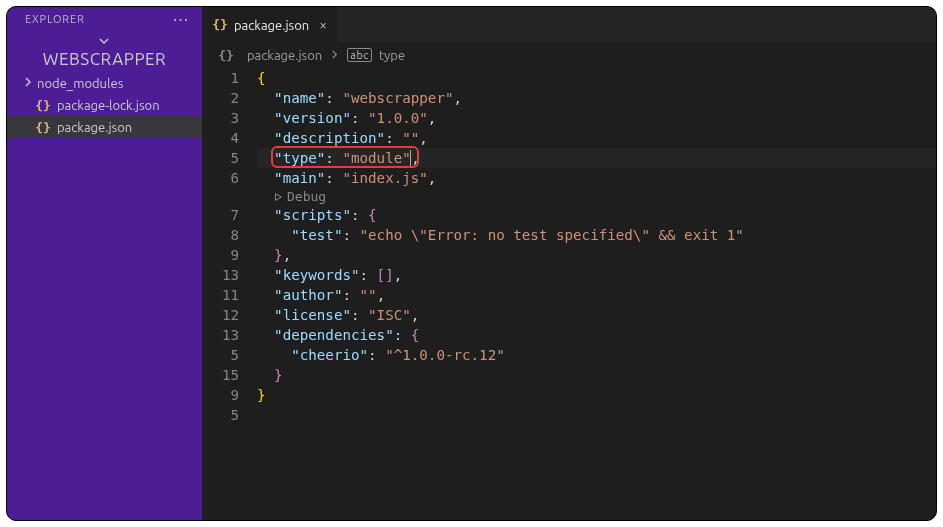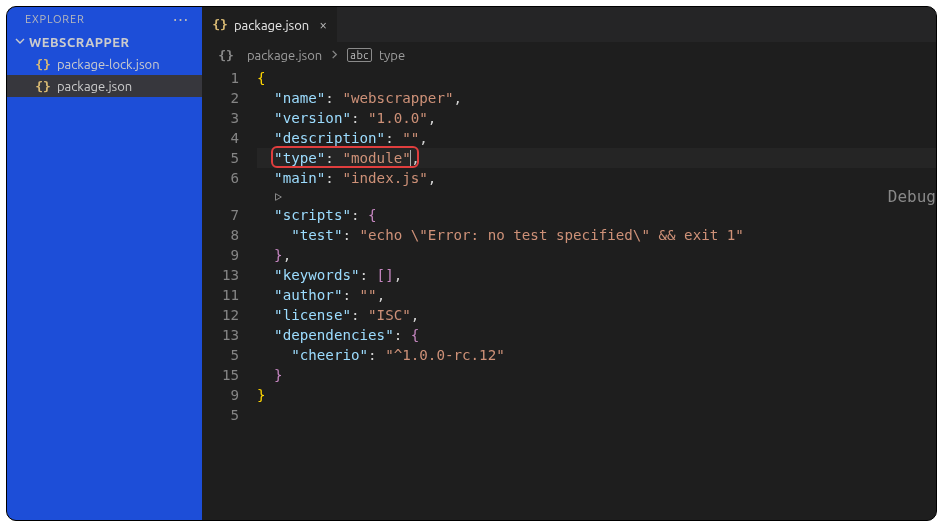--- a/index.html
+++ b/index.html
@@ -1,23 +1,23 @@
 <!DOCTYPE html>
 <html><head>
 <meta charset="utf-8">
 <style>
   * { box-sizing: border-box; margin: 0; padding: 0; }
   html, body { width: 943px; height: 527px; overflow: hidden; font-family: -apple-system, "Segoe UI", Ubuntu, sans-serif; }
   body { background: #fff; padding: 6px; }
   .frame { width: 100%; height: 100%; background: #1e1e1e; border: 1px solid #000; border-radius: 10px; display: flex; overflow: hidden; }
   
-  .sidebar { width: 195px; background: #1d4ed8; display: flex; flex-direction: column; color: #ccc; }
+  .sidebar { width: 195px; background: #4c1d95; display: flex; flex-direction: column; color: #ccc; }
   .explorer-header { display: flex; align-items: center; justify-content: space-between; padding: 6px 12px 6px 18px; font-size: 11px; letter-spacing: 0.8px; color: #bbb; }
   .dots { color: #bbb; font-size: 16px; letter-spacing: 1.5px; line-height: 10px; }
-  .project-header { display: flex; align-items: center; padding: 4px 6px; font-size: 13px; font-weight: 700; letter-spacing: 0.5px; color: #ccc; }
+  .project-header { display: flex; align-items: center; padding: 4px 6px; font-size: 17px; font-weight: 400; letter-spacing: 0.5px; color: #ccc; flex-direction: column; }
   .chevron { width: 14px; text-align: center; font-size: 12px; color: #ccc; margin-right: 2px; }
   .tree { padding-left: 0; }
   .tree-item { display: flex; align-items: center; height: 22px; padding-left: 14px; font-size: 13px; color: #ccc; cursor: default; }
   .tree-item.selected { background: #37373d; }
   .tree-item .chevron { margin-right: 2px; }
   .file-icon { width: 16px; height: 16px; margin-right: 6px; display: inline-flex; align-items: center; justify-content: center; }
   
   .editor-area { flex: 1; display: flex; flex-direction: column; background: #1e1e1e; color: #d4d4d4; }
   .tabbar { height: 35px; display: flex; align-items: stretch; background: #252526; }
   .tab { display: flex; align-items: center; padding: 0 10px; background: #1e1e1e; color: #eaeaea; font-size: 13px; gap: 6px; border-right: 1px solid #252526; }
@@ -30,21 +30,21 @@
   .gutter div { height: 20px; }
   .code { flex: 1; position: relative; }
   .code-line { height: 20px; white-space: pre; position: relative; }
   .code-line.current { background: rgba(255,255,255,0.03); }
   .tok-punc { color: #d4d4d4; }
   .tok-brace { color: #ffd602; }
   .tok-brace-pink { color: #c586c0; }
   .tok-key { color: #9cdcfe; }
   .tok-str { color: #ce9178; }
   .highlight-box { position: absolute; border: 2px solid #e03e3e; border-radius: 6px; top: -2px; left: -2px; height: 22px; pointer-events: none; }
-  .codelens { height: 17px; font-size: 16px; color: #888; padding-left: 16px; display: flex; align-items: center; gap: 4px; justify-content: space-between; }
+  .codelens { height: 17px; font-size: 13px; color: #888; padding-left: 16px; display: flex; align-items: center; gap: 4px; }
   .codelens svg { width: 10px; height: 10px; }
   .cursor { display:inline-block; width:1.5px; height:16px; background:#aeafad; vertical-align:-3px; margin-left:-1px;}
   
   .json-braces { font-family: "Menlo","Consolas",monospace; font-size: 13px; font-weight: 600; color: #d9ba74; }
   .json-braces.dim { color: #8a8a8a; }
   .abc-icon { border: 1px solid #8a8a8a; border-radius: 2px; font-size: 11px; padding: 0 2px; color: #bfbfbf; letter-spacing: 0.5px; }
 </style>
 </head>
 <body>
 
@@ -57,20 +57,26 @@
     </div>
     <div class="project-header">
       <span class="chevron">
         <svg width="12" height="12" viewBox="0 0 12 12">
             <path d="M2 4 L6 8 L10 4" stroke="#ccc" stroke-width="1.4" fill="none"></path>
           </svg>
       </span>
       <span>WEBSCRAPPER</span>
     </div>
     <div class="tree" id="tree">
+        <div class="tree-item">
+          <span class="chevron"><svg width="12" height="12" viewBox="0 0 12 12">
+              <path d="M4 2 L8 6 L4 10" stroke="#ccc" stroke-width="1.4" fill="none"></path>
+            </svg></span>
+          <span>node_modules</span>
+        </div>
         <div class="tree-item">
           <span style="width: 14px; display: inline-block;"></span>
           <span class="file-icon json-braces">{}</span>
           <span>package-lock.json</span>
         </div>
         <div class="tree-item selected">
           <span style="width: 14px; display: inline-block;"></span>
           <span class="file-icon json-braces">{}</span>
           <span>package.json</span>
         </div>

